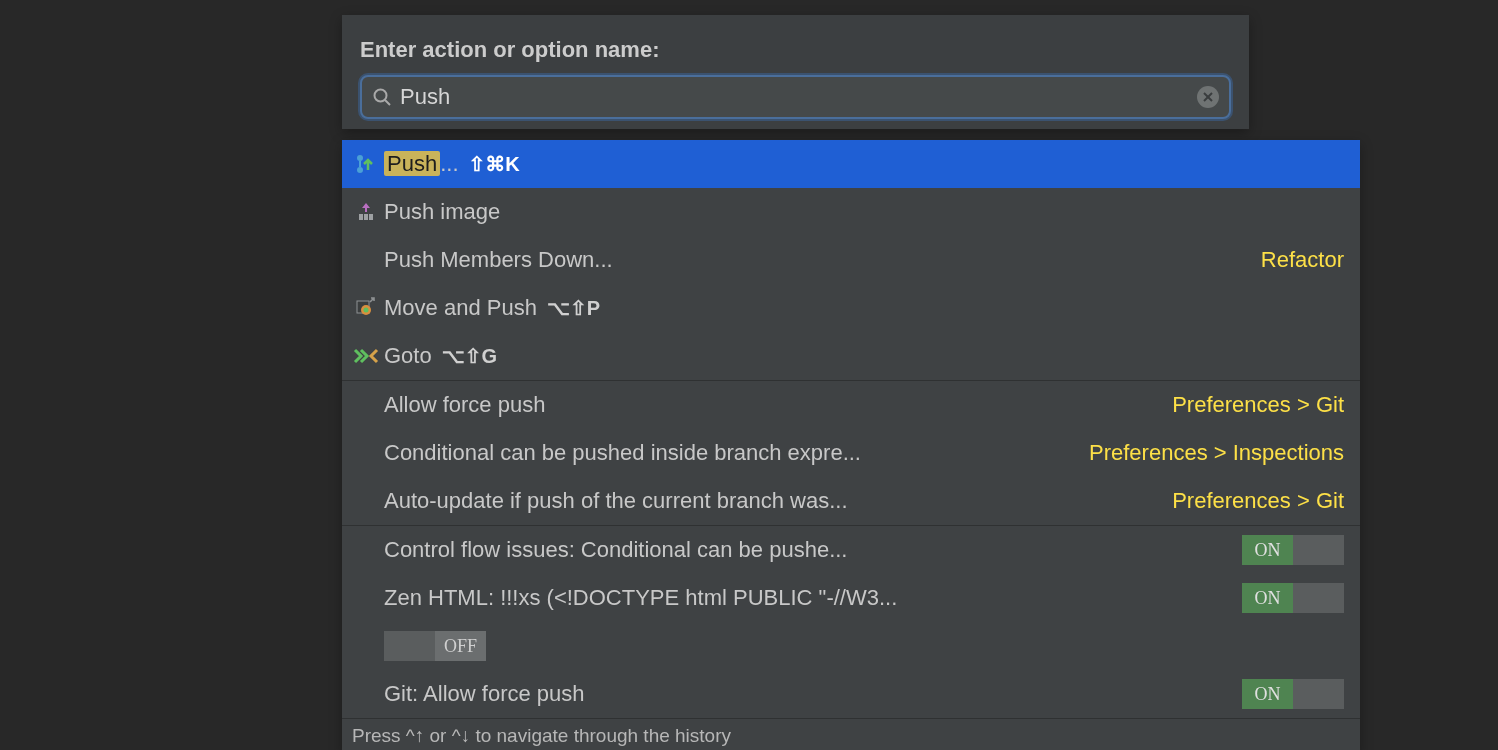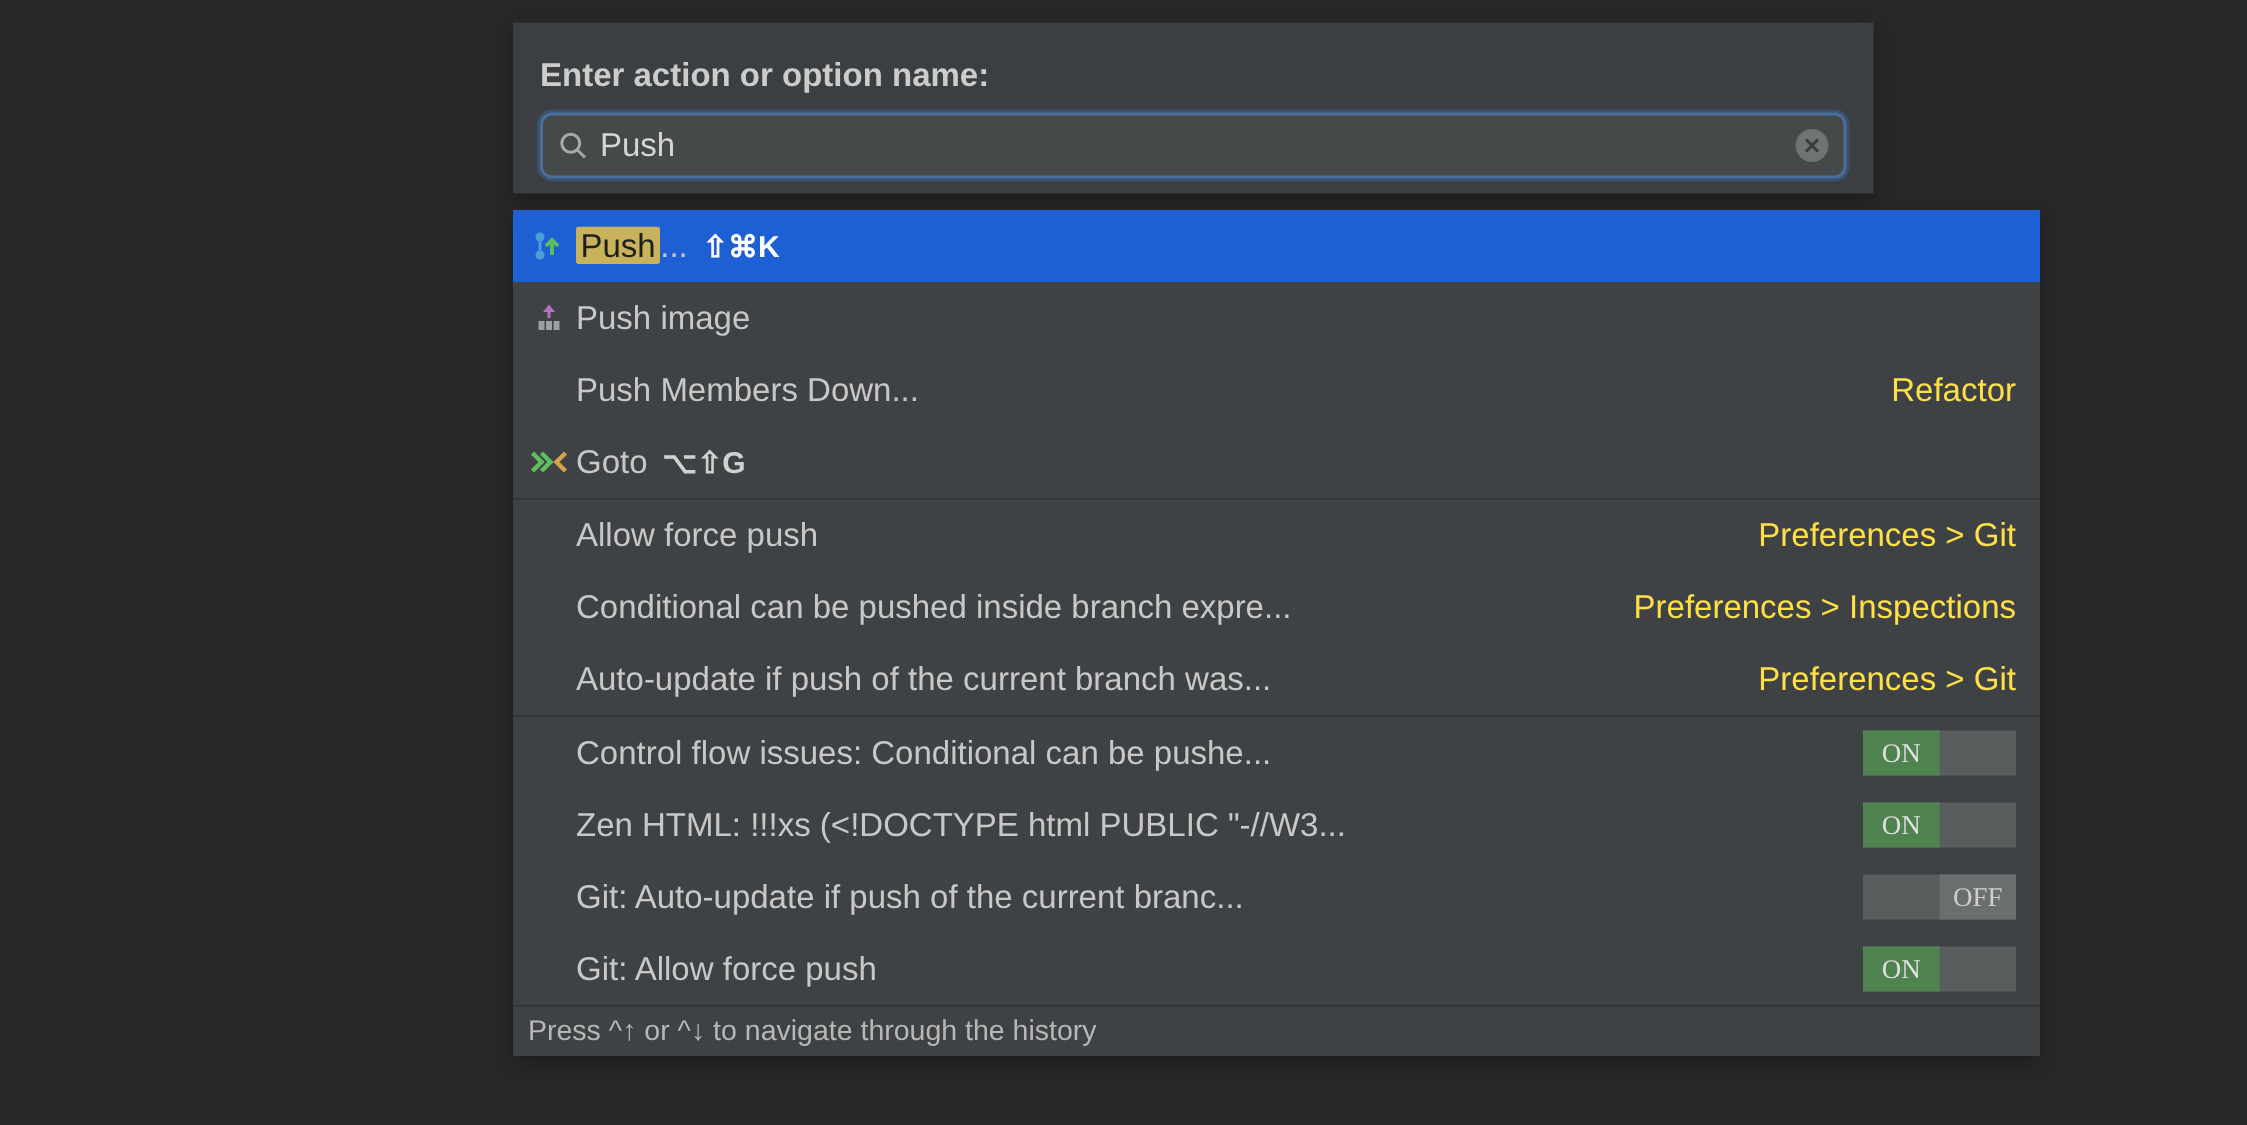--- a/index.html
+++ b/index.html
@@ -227,20 +227,34 @@
   </div>
 
   <div class="result-row">
     <span class="icon-cell"></span>
     <span class="label-cell">
         <span class="label-text">Push Members Down...</span>
       </span>
     <span class="right-cell">Refactor</span>
   </div>
 
+  <div class="result-row">
+    <span class="icon-cell">
+      <svg width="24" height="24" viewBox="0 0 24 24">
+        <rect x="3" y="5" width="12" height="12" fill="#3a3d3e" stroke="#8e9193"></rect>
+        <circle cx="12" cy="14" r="5" fill="#d98f3e"></circle>
+        <circle cx="12" cy="14" r="2.5" fill="#5fbf5f"></circle>
+        <path d="M16 6 L20 2 M17 2 L20 2 L20 5" stroke="#8e9193" stroke-width="1.6" fill="none"></path>
+      </svg>
+    </span>
+    <span class="label-cell">
+      <span class="label-text">Move and Push</span>
+      <span class="shortcut">⌥⇧P</span>
+    </span>
+  </div>
 
   <div class="result-row">
     <span class="icon-cell">
       <svg width="26" height="20" viewBox="0 0 26 20">
         <path d="M2 4 L8 10 L2 16" stroke="#5fbf5f" stroke-width="3" fill="none"></path>
         <path d="M8 4 L14 10 L8 16" stroke="#5fbf5f" stroke-width="3" fill="none"></path>
         <path d="M24 4 L18 10 L24 16" stroke="#d6a24a" stroke-width="3" fill="none"></path>
       </svg>
     </span>
     <span class="label-cell">
@@ -289,23 +303,20 @@
       <span class="label-cell">
           <span class="label-text">Zen HTML: !!!xs (&lt;!DOCTYPE html PUBLIC "-//W3...</span>
         </span>
       <span class="toggle on">
           <span class="half on">ON</span>
           <span class="half"></span>
         </span>
     </div>
     <div class="result-row">
       <span class="icon-cell"></span>
-      <span class="label-cell">
-          <span class="label-text">Git: Auto-update if push of the current branc...</span>
-        </span>
       <span class="toggle off">
           <span class="half"></span>
           <span class="half off">OFF</span>
         </span>
     </div>
     <div class="result-row">
       <span class="icon-cell"></span>
       <span class="label-cell">
           <span class="label-text">Git: Allow force push</span>
         </span>

